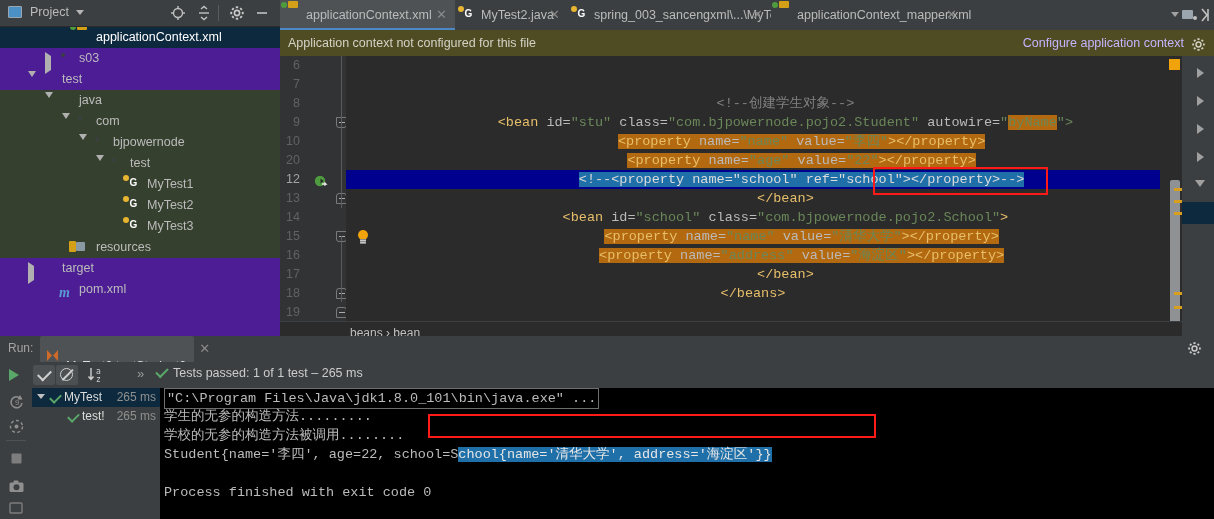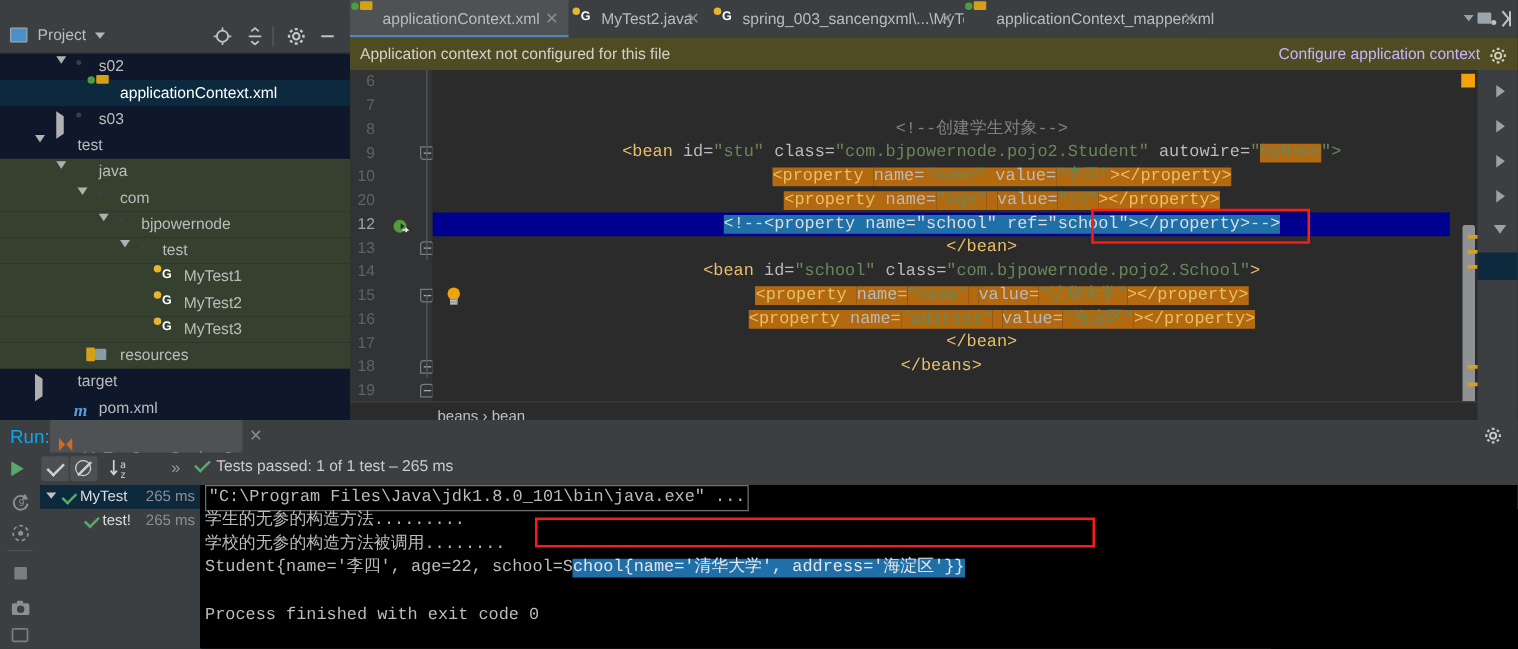--- a/index.html
+++ b/index.html
@@ -7,21 +7,21 @@
     width:1214px;height:519px;overflow:hidden;position:relative;
     font-family:"Liberation Sans","DejaVu Sans",sans-serif;
     font-size:12px;color:#bbbbbb;
     -webkit-font-smoothing:antialiased;
   }
 
   
   #root{position:absolute;inset:0;background:#3c3f41;}
 
   
-  #project-panel{position:absolute;left:0;top:0;width:280px;height:336px;background:#0f172a;overflow:hidden;margin-top:16px;}
+  #project-panel{position:absolute;left:0;top:0;width:280px;height:336px;background:#4c1d95;overflow:hidden;}
   #project-header{position:relative;height:26px;background:#3c3f41;border-bottom:1px solid #2b2b2b;}
   #project-header .label{position:absolute;left:30px;top:5px;font-size:12.5px;color:#bbbbbb;}
   .pp-icon{position:absolute;top:5px;width:16px;height:16px;}
   .mini-window{position:absolute;left:8px;top:6px;width:14px;height:12px;border:1.5px solid #9aa7b0;border-radius:1px;background:#4a90c4;box-sizing:border-box;}
   .caret-dn{width:0;height:0;border-left:4px solid transparent;border-right:4px solid transparent;border-top:5px solid #b5b5b5;}
   #pp-caret{position:absolute;left:76px;top:10px;}
   #pp-locate{left:170px;}
   #pp-collapse{left:196px;}
   #pp-sep{position:absolute;left:218px;top:5px;width:1px;height:16px;background:#5a5d5e;}
   #pp-gear{left:229px;}
@@ -115,21 +115,21 @@
   .rail-arrow{position:absolute;right:10px;width:0;height:0;border-top:5px solid transparent;border-bottom:5px solid transparent;border-left:7px solid #a0a0a0;}
   .rail-arrow.dn{border-left:5px solid transparent;border-right:5px solid transparent;border-top:7px solid #a0a0a0;border-bottom:none;right:9px;}
 
   
   #breadcrumb{position:absolute;left:0;bottom:0;right:0;height:23px;line-height:23px;background:#2b2b2b;border-top:1px solid #3c3f41;}
   #breadcrumb .bc{position:absolute;left:70px;top:0;font-size:12px;color:#c0c0c0;}
 
   
   #runwin{position:absolute;left:0;top:336px;right:0;bottom:0;background:#3c3f41;}
   #run-tabbar{position:relative;height:26px;background:#3c3f41;}
-  #run-label{position:absolute;left:8px;top:5px;font-size:15px;color:#0ea5e9;}
+  #run-label{position:absolute;left:8px;top:5px;font-size:12px;color:#a3a3a3;}
   #run-tab{position:absolute;left:40px;top:0;height:26px;line-height:26px;background:#4e5254;padding:17px 8px 0 26px;font-size:12.5px;color:#dddddd;border-radius:2px 2px 0 0;}
   #run-tab .runico2{position:absolute;left:7px;top:8px;width:11px;height:11px;}
   #run-tab .rx{position:absolute;right:-16px;top:0;color:#8a8a8a;font-size:13px;}
   #run-gear{position:absolute;right:12px;top:5px;}
 
   #run-toolbar{position:absolute;left:0;top:26px;right:0;height:26px;background:#3c3f41;}
   .tri-play{width:0;height:0;border-top:6px solid transparent;border-bottom:6px solid transparent;border-left:10px solid #59a869;}
   #tb-play{position:absolute;left:9px;top:7px;}
   .tgl{position:absolute;top:3px;width:22px;height:20px;background:#4c5052;border-radius:2px;}
   #tb-check{left:33px;}
@@ -205,25 +205,20 @@
             </g>
           </svg>
       </span>
       <span class="pp-icon" id="pp-min">
         <svg width="16" height="16" viewBox="0 0 16 16">
             <line x1="3" y1="8" x2="13" y2="8" stroke="#c2c2c2" stroke-width="1.6"></line>
           </svg>
       </span>
     </div>
     <div id="tree">
-        <div class="trow">
-          <span class="tw" style="left:45px"><span class="arrow-d"></span></span>
-          <span class="ticon" style="left:59px"><span class="f-mod"></span></span>
-          <span class="tlabel" style="left:79px">s02</span>
-        </div>
         <div class="trow sel">
           <span class="ticon" style="left:76px"><span class="ico-xml"></span></span>
           <span class="tlabel" style="left:96px">applicationContext.xml</span>
         </div>
         <div class="trow">
           <span class="tw" style="left:45px"><span class="arrow-r"></span></span>
           <span class="ticon" style="left:59px"><span class="f-mod"></span></span>
           <span class="tlabel" style="left:79px">s03</span>
         </div>
         <div class="trow">

